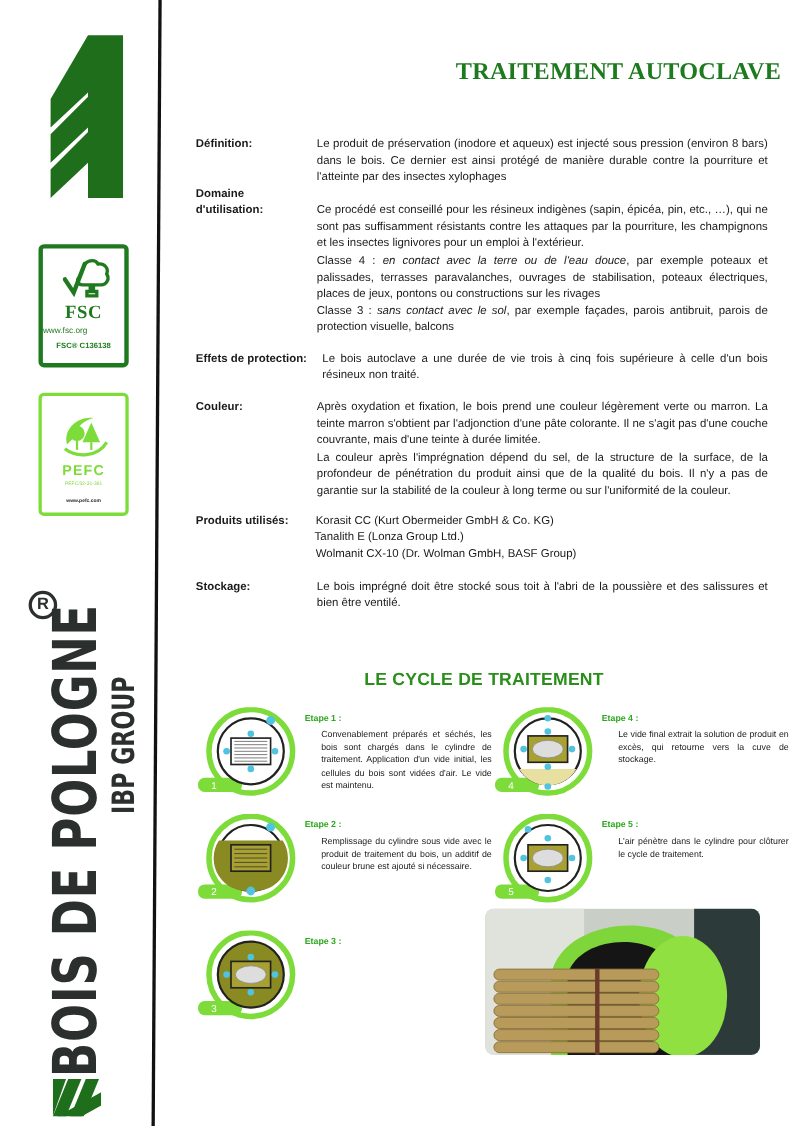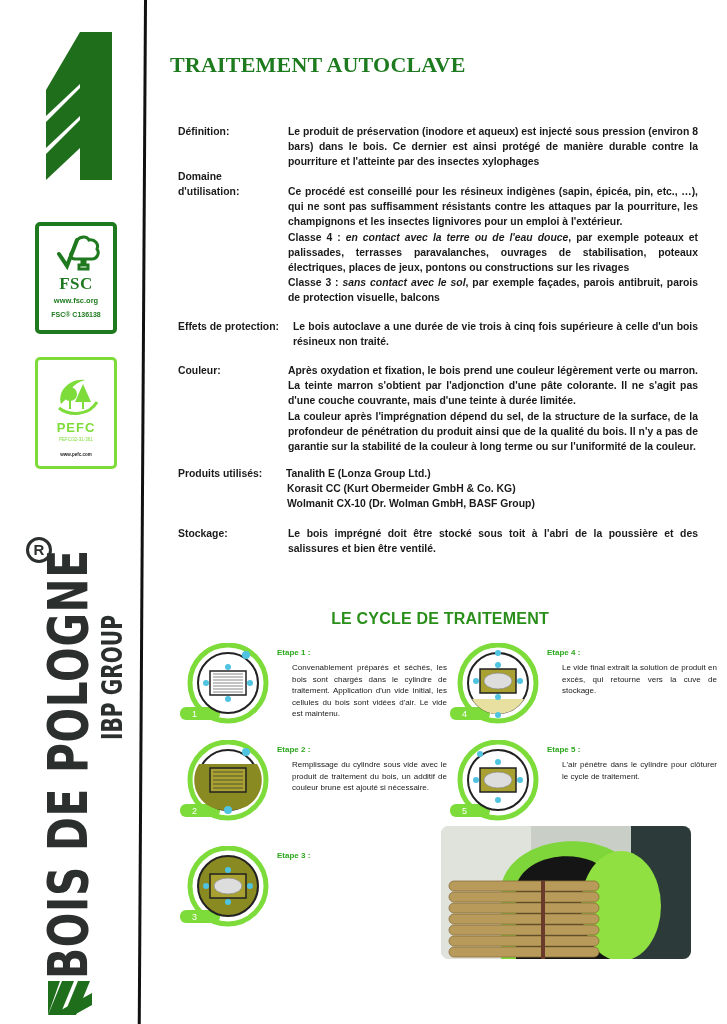--- a/index.html
+++ b/index.html
@@ -7,39 +7,39 @@
 
   
   .brand-col { position:absolute; left:0; top:0; width:148px; height:867px; }
   .vline { position:absolute; left:144px; top:0; width:3px; height:1024px; background:#111; transform:skewX(-0.35deg); transform-origin:top left; }
   .logo-mark { position:absolute; left:44px; top:30px; width:68px; height:152px; }
   .cert { position:absolute; left:35px; border-radius:5px; background:#fff; box-sizing:border-box; }
   .cert-fsc { top:222px; width:82px; height:112px; border:4px solid #1f7a1f; }
   .cert-pefc { top:357px; width:82px; height:112px; border:3px solid #7ddc3a; }
   .fsc-tree { position:absolute; left:18px; top:8px; width:44px; height:40px; }
   .fsc-name { position:absolute; left:0; right:0; top:48px; text-align:center; font-family:"Liberation Serif", serif; font-weight:bold; font-size:17px; color:#1f7a1f; letter-spacing:0.5px; }
-  .fsc-url { position:absolute; left:0; right:0; top:70px; text-align:center; font-size:7.5px; font-weight:bold; color:#1f7a1f; }
+  .fsc-url { position:absolute; left:0; right:0; top:70px; text-align:left; font-size:7.5px; font-weight:normal; color:#1f7a1f; }
   .fsc-code { position:absolute; left:0; right:0; top:85px; text-align:center; font-size:7px; font-weight:bold; color:#1f7a1f; }
   .pefc-logo { position:absolute; left:17px; top:16px; width:46px; height:40px; }
   .pefc-name { position:absolute; left:0; right:0; top:60px; text-align:center; font-size:13px; font-weight:bold; color:#7ddc3a; letter-spacing:1px; }
   .pefc-code { position:absolute; left:0; right:0; top:77px; text-align:center; font-size:4.5px; color:#7ddc3a; }
   .pefc-url { position:absolute; left:0; right:0; top:92px; text-align:center; font-size:4.5px; font-weight:bold; color:#222; }
 
   .brand-vertical { position:absolute; left:18px; top:520px; width:120px; height:495px; }
   .brand-rot { position:absolute; left:0; top:0; width:495px; height:120px; transform-origin:0 0; transform:translate(0,495px) rotate(-90deg); }
   .brand-main { position:absolute; left:36px; top:20px; font-family:"DejaVu Sans", sans-serif; font-weight:bold; font-size:55px; line-height:60px; color:#2b2f2e; transform:scaleX(0.74); transform-origin:left center; white-space:nowrap; letter-spacing:1px; }
   .brand-sub { position:absolute; left:275px; top:80px; font-family:"DejaVu Sans", sans-serif; font-weight:bold; font-size:28px; line-height:30px; color:#2b2f2e; transform:scaleX(0.72); transform-origin:left center; white-space:nowrap; }
   .brand-reg { position:absolute; left:452px; top:8px; width:26px; height:26px; border:3px solid #2b2f2e; border-radius:50%; box-sizing:border-box; font-size:15px; font-weight:bold; color:#2b2f2e; text-align:center; line-height:20px; transform:rotate(90deg); }
   .brand-stripes { position:absolute; left:0; top:30px; width:34px; height:44px; }
 
   
-  .title { position:absolute; left:170px; width:540px; top:52px; text-align:left; font-family:"Liberation Serif", serif; font-weight:bold; font-size:22px; color:#1e7a1e; letter-spacing:0.2px; }
+  .title { position:absolute; left:170px; width:540px; top:52px; text-align:right; font-family:"Liberation Serif", serif; font-weight:bold; font-size:22px; color:#1e7a1e; letter-spacing:0.2px; }
   .def-row { position:absolute; left:178px; width:520px; font-size:10.4px; line-height:15.2px; }
   .def-label { position:absolute; left:0; top:0; width:90px; font-weight:bold; }
-  .def-text { position:absolute; left:110px; right:0; top:0; text-align:justify;font-weight:bold; }
+  .def-text { position:absolute; left:110px; right:0; top:0; text-align:justify; }
   .def-text p { margin:0; }
   .def-text i { font-style:italic; }
 
   .cycle-title { position:absolute; left:170px; width:540px; top:610px; text-align:center; font-weight:bold; font-size:16px; color:#2a8f1a; letter-spacing:0.2px; }
 
   .step { position:absolute; width:265px; height:90px; }
   .step-icon { position:absolute; left:0; top:0; width:90px; height:88px; }
   .step-label { position:absolute; left:97px; top:5px; font-size:8px; font-weight:bold; color:#2da81e; }
   .step-text { position:absolute; left:112px; top:19px; width:155px; font-size:8px; line-height:11.5px; text-align:justify; color:#1a1a1a; }
 
@@ -125,22 +125,22 @@
   <div class="def-label">Couleur:</div>
   <div class="def-text">
     <p>Après oxydation et fixation, le bois prend une couleur légèrement verte ou marron. La teinte marron s'obtient par l'adjonction d'une pâte colorante. Il ne s'agit pas d'une couche couvrante, mais d'une teinte à durée limitée.</p>
     <p>La couleur après l'imprégnation dépend du sel, de la structure de la surface, de la profondeur de pénétration du produit ainsi que de la qualité du bois. Il n'y a pas de garantie sur la stabilité de la couleur à long terme ou sur l'uniformité de la couleur.</p>
   </div>
 </div>
 
 <div class="def-row" style="top:466px;">
   <div class="def-label">Produits utilisés:</div>
   <div class="def-text" style="left:108px;">
+    <p style="padding-left:1px;">Korasit CC (Kurt Obermeider GmbH &amp; Co. KG)</p>
     <p>Tanalith E (Lonza Group Ltd.)</p>
-    <p style="padding-left:1px;">Korasit CC (Kurt Obermeider GmbH &amp; Co. KG)</p>
     <p style="padding-left:1px;">Wolmanit CX-10 (Dr. Wolman GmbH, BASF Group)</p>
   </div>
 </div>
 
 <div class="def-row" style="top:526px;">
   <div class="def-label">Stockage:</div>
   <div class="def-text">
       <p>Le bois imprégné doit être stocké sous toit à l'abri de la poussière et des salissures et bien être ventilé.</p>
     </div>
 </div>

